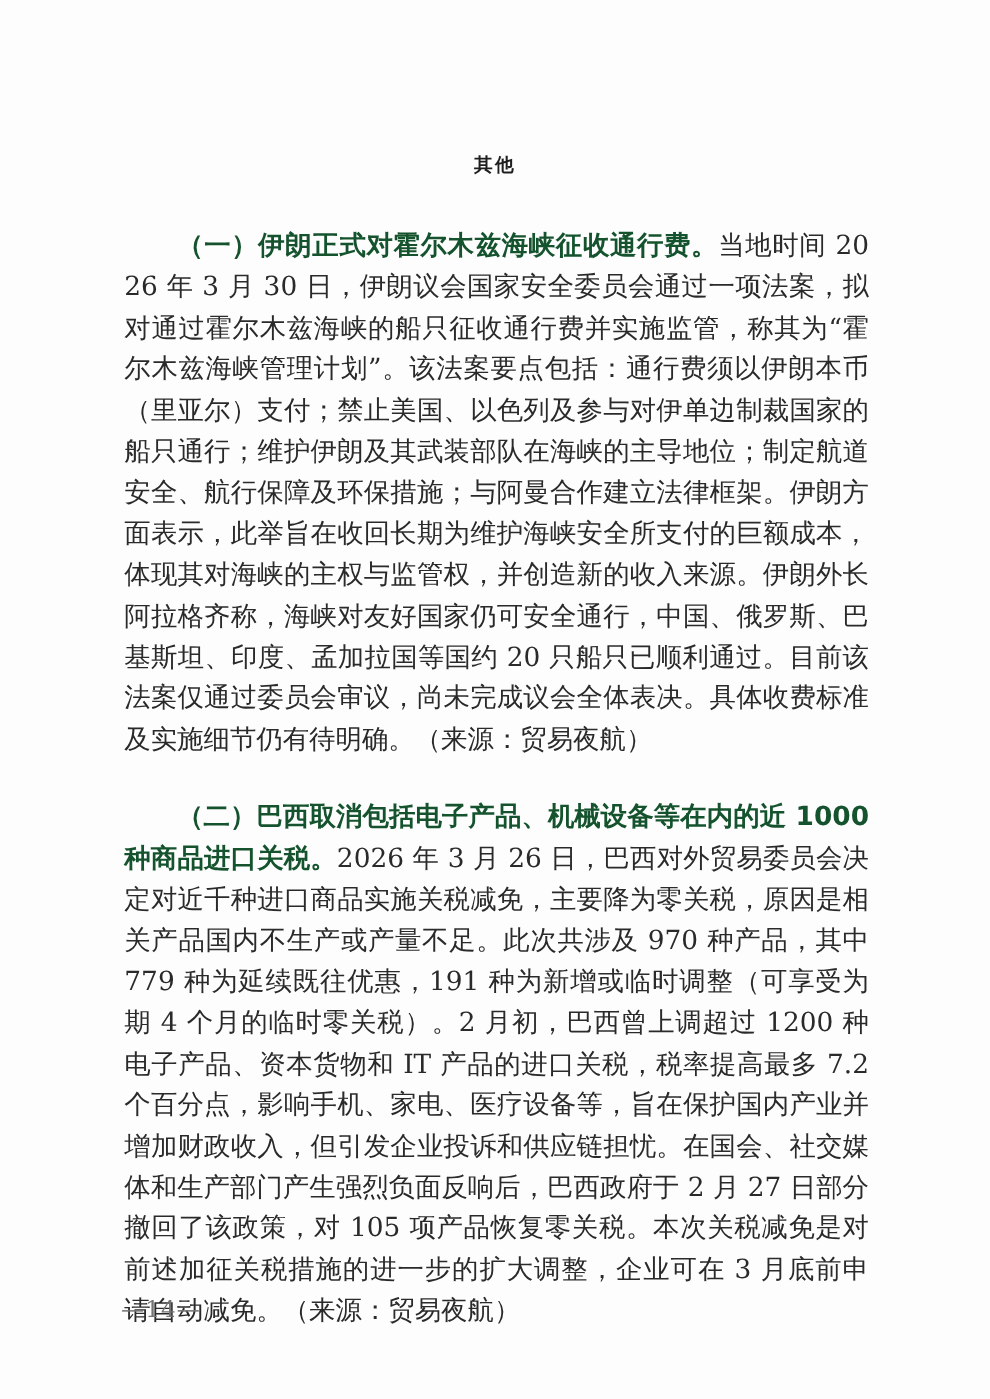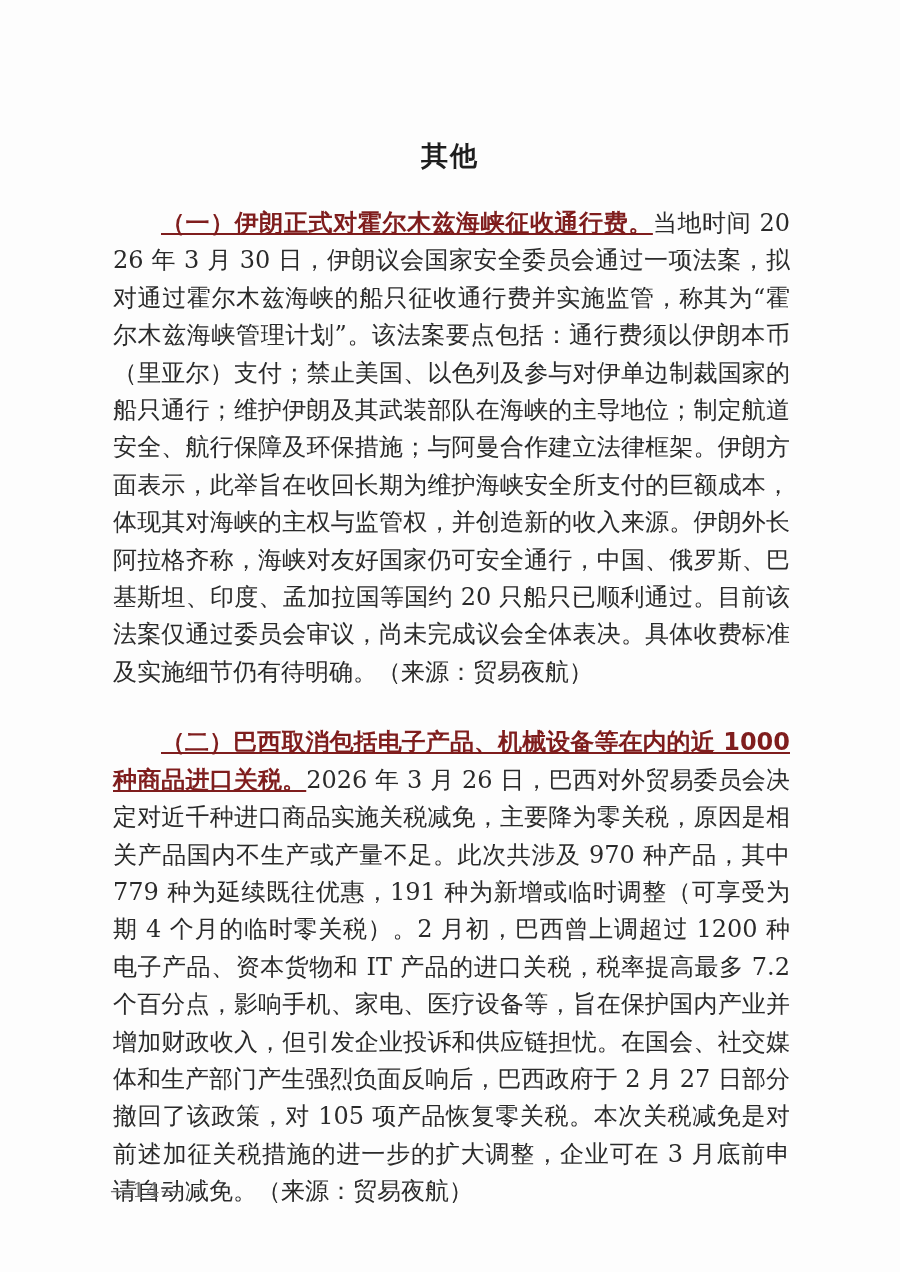--- a/index.html
+++ b/index.html
@@ -13,21 +13,21 @@
     height: 1272px;
     background: #fdfdfd;
     overflow: hidden;
     font-family: "DejaVu Serif", "Liberation Serif", serif;
     color: #262626;
   }
   .doc-title {
     margin: 0;
     padding-top: 138px;
     text-align: center;
-    font-size: 27px;
+    font-size: 17px;
     font-weight: 700;
     letter-spacing: 2px;
     color: #1e1e1e;
     font-family: "DejaVu Sans", "Liberation Sans", sans-serif;
   }
   .content {
     position: absolute;
     left: 113px;
     right: 110px;
     top: 205px;
@@ -39,23 +39,22 @@
     text-align: justify;
     text-indent: 2em;
     word-break: break-all;
     color: #2a2a2a;
   }
   .para + .para {
     margin-top: 33px;
   }
   .para .lead {
     font-weight: 700;
-    color: #7f1d1d;
+    color: #14532d;
     font-family: "DejaVu Sans", "Liberation Sans", sans-serif;
-    text-decoration: underline;
   }
   .page-number {
     position: absolute;
     left: 110px;
     top: 1178px;
     font-size: 21px;
     color: #737373;
     letter-spacing: 1px;
     font-family: "DejaVu Serif", "Liberation Serif", serif;
   }

